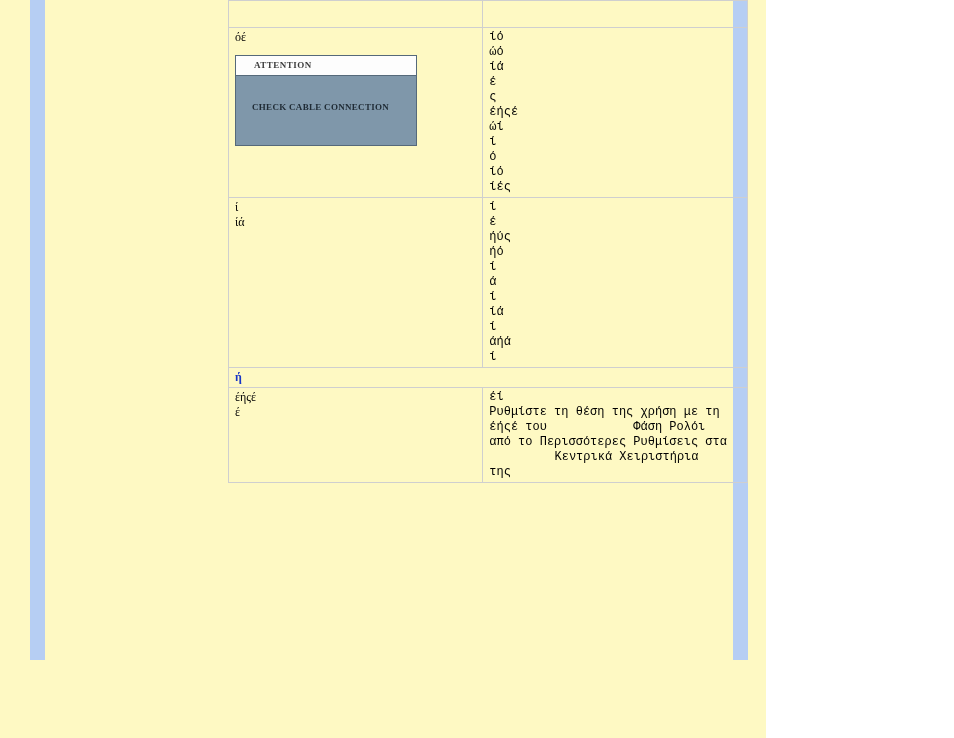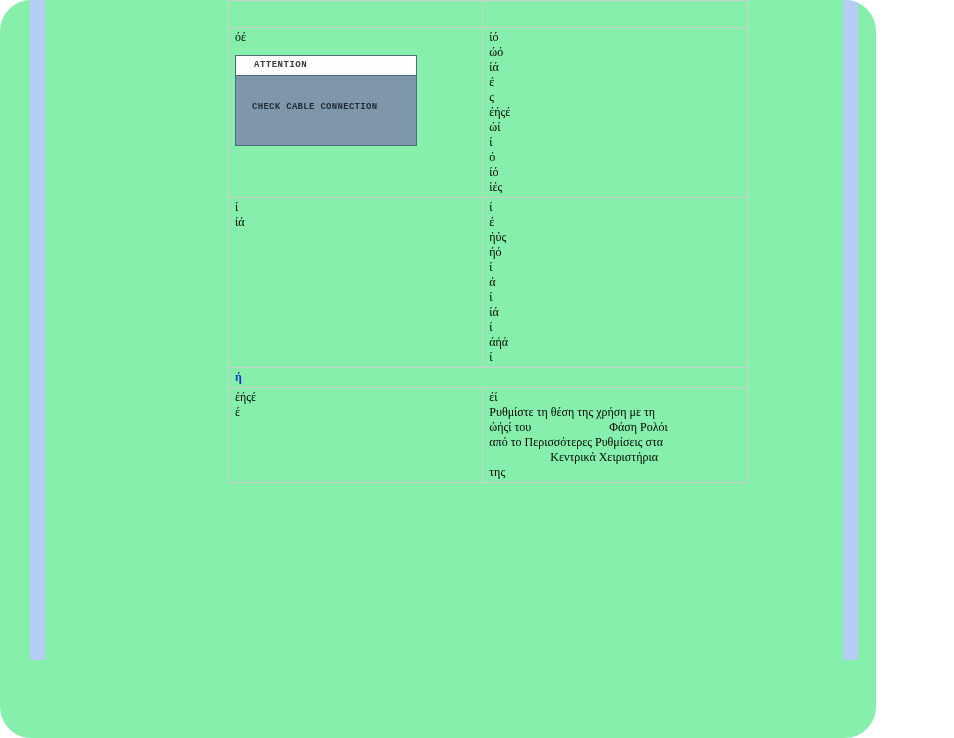--- a/index.html
+++ b/index.html
@@ -4,26 +4,25 @@
 <style>
   html, body {
     margin: 0;
     padding: 0;
     background: #fff;
     font-family: "Times New Roman", serif;
     font-size: 12px;
     color: #000;
   }
   .viewport {
-    width: 876px;
+    width: 766px;
     height: 738px;
     position: relative;
-    background: #86efac;
+    background: #fef9c3;
     overflow: hidden;
-    border-radius: 31px;
   }
   .side-bar-left, .side-bar-right {
     position: absolute;
     top: 0;
     width: 15px;
     height: 660px;
     background: #b6cef3;
   }
   .side-bar-left { left: 30px; }
   .side-bar-right { right: 18px; }
@@ -38,32 +37,32 @@
     border-collapse: collapse;
   }
   .table td {
     border: 1px solid #cfcfcf;
     vertical-align: top;
     padding: 2px 6px 2px 6px;
     font-size: 12px;
     line-height: 15px;
   }
   .left-cell { width: 49%; }
-  .right-cell { width: 51%; }
+  .right-cell { width: 51%; font-family: Liberation Mono, monospace; }
   .section-header {
     font-weight: bold;
     color: #1836c6;
     padding: 4px 6px;
   }
   
   .attn-wrap {
     margin-top: 10px;
     width: 180px;
     border: 1px solid #55697a;
-    font-family: Liberation Mono, monospace;
+    font-family: Liberation Serif, serif;
   }
   .attn-head {
     background: #fdfdfd;
     border-bottom: 1px solid #55697a;
     font-size: 9px;
     letter-spacing: 0.5px;
     font-weight: bold;
     color: #3b3b3b;
     padding: 2px 6px 2px 18px;
   }
@@ -173,21 +172,21 @@
             <div></div>
             <div>έήςέ</div>
             <div>έ</div>
           </div>
           <div style="height:26px"></div>
         </td>
         <td class="right-cell">
           <div>έί</div>
           <div>Ρυθμίστε τη θέση της χρήση με τη </div>
           <div>
-            <span>ώήςί του </span>
+            <span>έήςέ του </span>
             <span style="display:inline-block;width:72px"></span>
             <span>Φάση Ρολόι </span>
           </div>
           <div>από το Περισσότερες Ρυθμίσεις στα </div>
           <div>
             <span style="display:inline-block;width:58px"></span>
             <span>Κεντρικά Χειριστήρια </span>
           </div>
           <div>της </div>
         </td>

